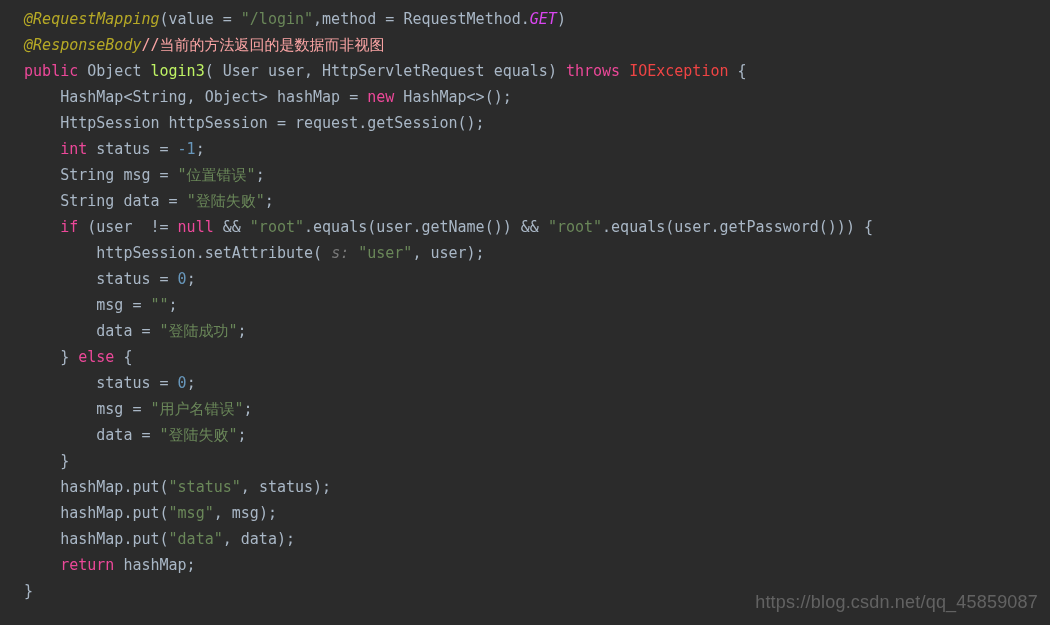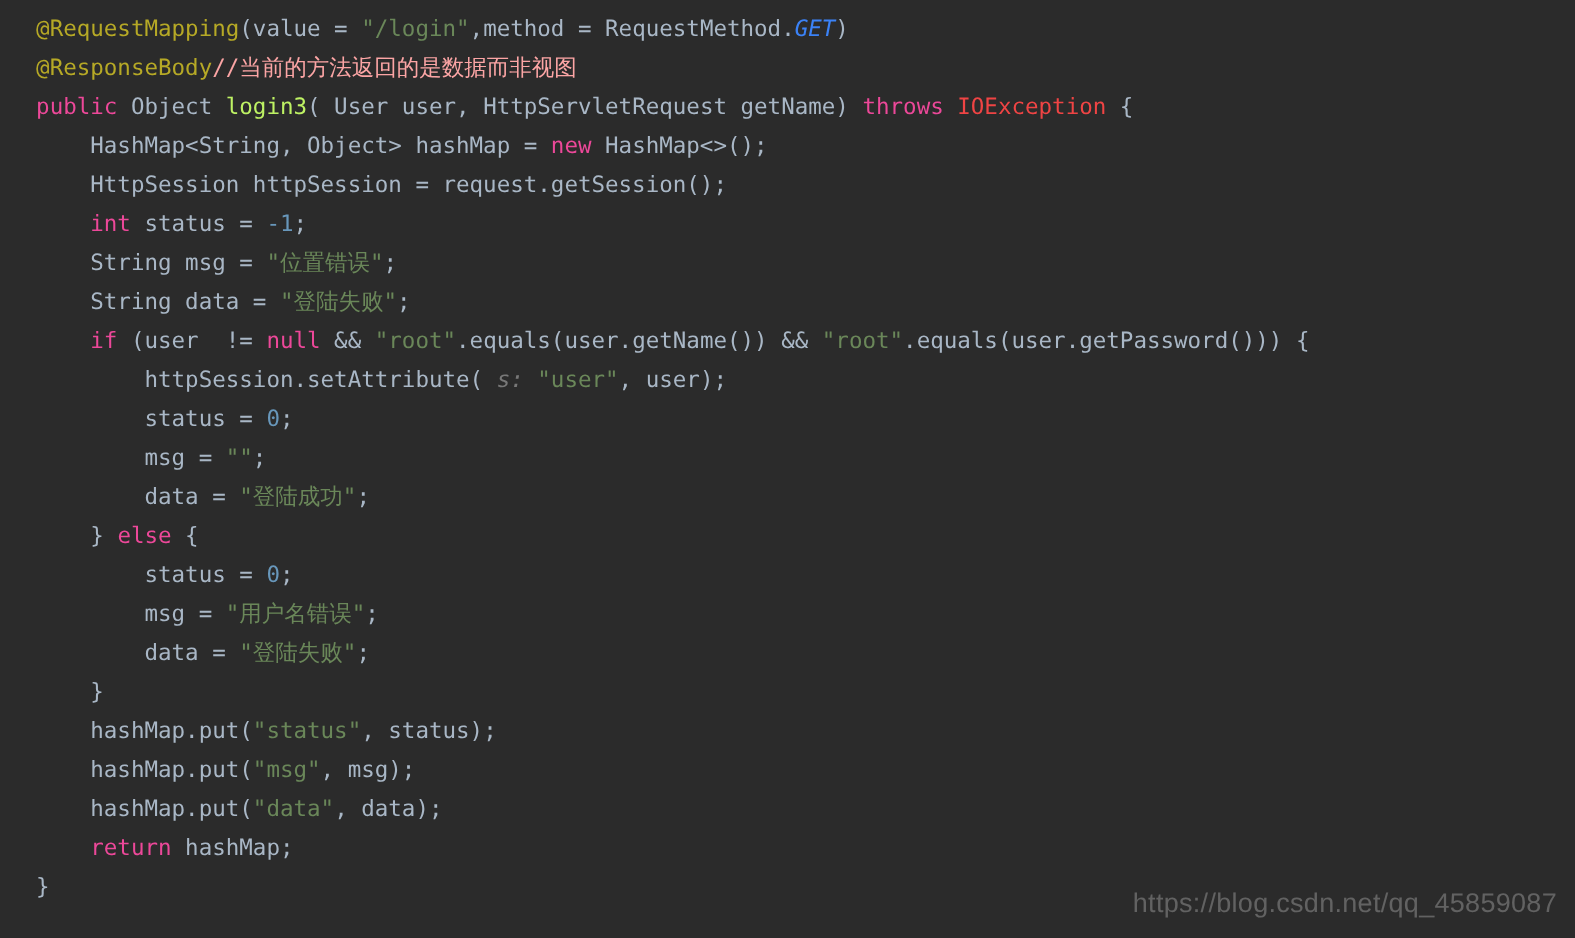--- a/index.html
+++ b/index.html
@@ -14,24 +14,24 @@
     color: #a9b7c6;
     overflow: hidden;
     position: relative;
   }
   pre.code {
     margin: 0;
     padding: 6px 10px 10px 6px;
     white-space: pre;
   }
   .kw { color: #ec4899; }
-  .ann { color: #b6a926; }
+  .ann { color: #b6a926; font-style: italic; }
   .str { color: #6A8759; }
   .cmt { color: #fca5a5; }
-  .ital { font-style: italic; color:#3b82f6; }
+  .ital { font-style: italic; color:#d946ef; }
   .cls { color: #ef4444; }
   .fn { color: #bef264; }
   .num { color: #6897bb; }
   .u { text-decoration-color:#5f5f5f; }
   .punc { color: #a9b7c6; }
   .hint { color:#787878; font-style: italic; }
   .watermark {
     position: absolute;
     right: 12px;
     bottom: 10px;
@@ -40,21 +40,21 @@
     font-size: 18px;
     letter-spacing: 0.2px;
     pointer-events: none;
   }
 </style>
 </head>
 <body>
 
 <pre class="code">  <span class="ann">@RequestMapping</span><span class="punc">(</span><span>value = </span><span class="str">"/login"</span><span class="punc">,</span><span>method = </span><span>RequestMethod.</span><span class="ital">GET</span><span class="punc">)</span>
   <span class="ann">@ResponseBody</span><span class="cmt">//当前的方法返回的是数据而非视图</span>
-  <span class="kw">public</span><span> </span><span>Object </span><span class="fn">login3</span><span>( User </span><span class="u">user</span><span>, HttpServletRequest </span><span>getName</span><span>) </span><span class="kw">throws</span><span> </span><span class="cls">IOException</span><span> {</span>
+  <span class="kw">public</span><span> </span><span>Object </span><span class="fn">login3</span><span>( User </span><span class="u">user</span><span>, HttpServletRequest </span><span>equals</span><span>) </span><span class="kw">throws</span><span> </span><span class="cls">IOException</span><span> {</span>
   <span>    HashMap&lt;String, Object&gt; hashMap = </span><span class="kw">new</span><span> HashMap&lt;&gt;();</span>
   <span>    HttpSession httpSession = request.getSession();</span>
   <span>    </span><span class="kw">int</span><span> </span><span class="u">status</span><span> = </span><span class="num">-1</span><span>;</span>
   <span>    </span><span>String </span><span class="u">msg</span><span> = </span><span class="str">"位置错误"</span><span>;</span>
   <span>    </span><span>String </span><span class="u">data</span><span> = </span><span class="str">"登陆失败"</span><span>;</span>
   <span>    </span><span class="kw">if</span><span> (user  != </span><span class="kw">null</span><span> &amp;&amp; </span><span class="str">"root"</span><span>.equals(user.getName()) &amp;&amp; </span><span class="str">"root"</span><span>.equals(user.getPassword())) {</span>
   <span>        </span><span>httpSession.setAttribute( </span><span class="hint">s: </span><span class="str">"user"</span><span>, user);</span>
   <span>        </span><span class="u">status</span><span> = </span><span class="num">0</span><span>;</span>
   <span>        </span><span class="u">msg</span><span> = </span><span class="str">""</span><span>;</span>
   <span>        </span><span class="u">data</span><span> = </span><span class="str">"登陆成功"</span><span>;</span>

